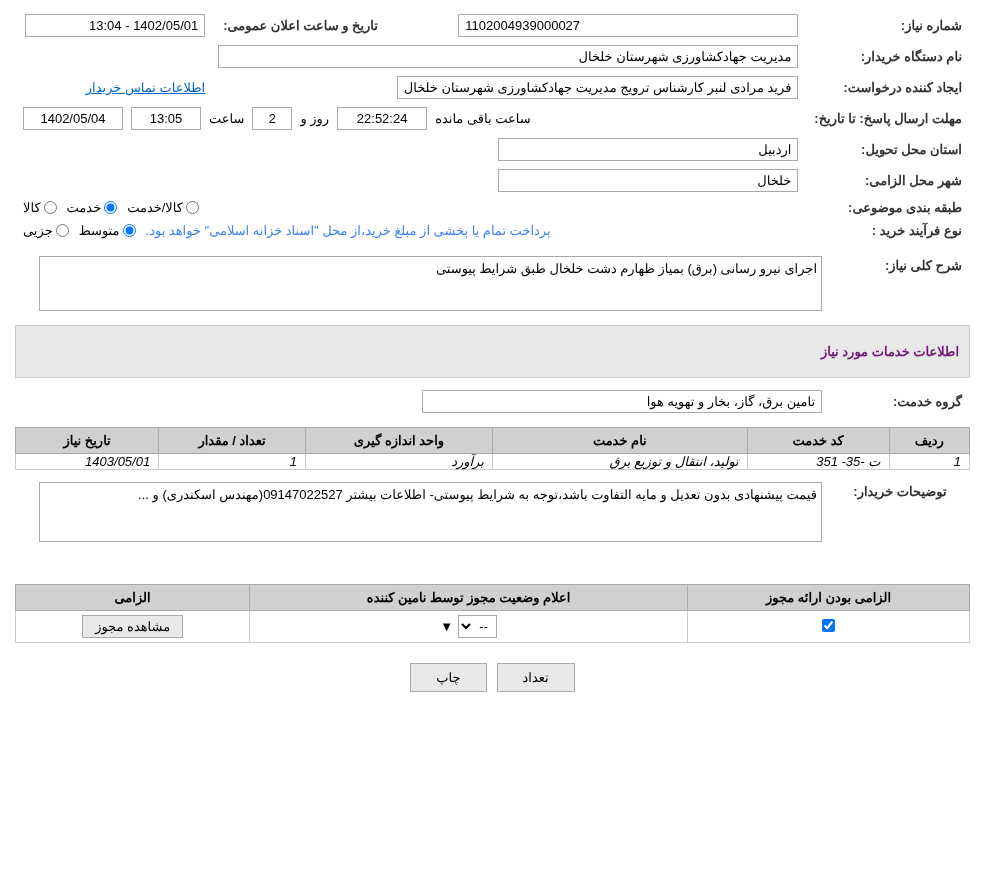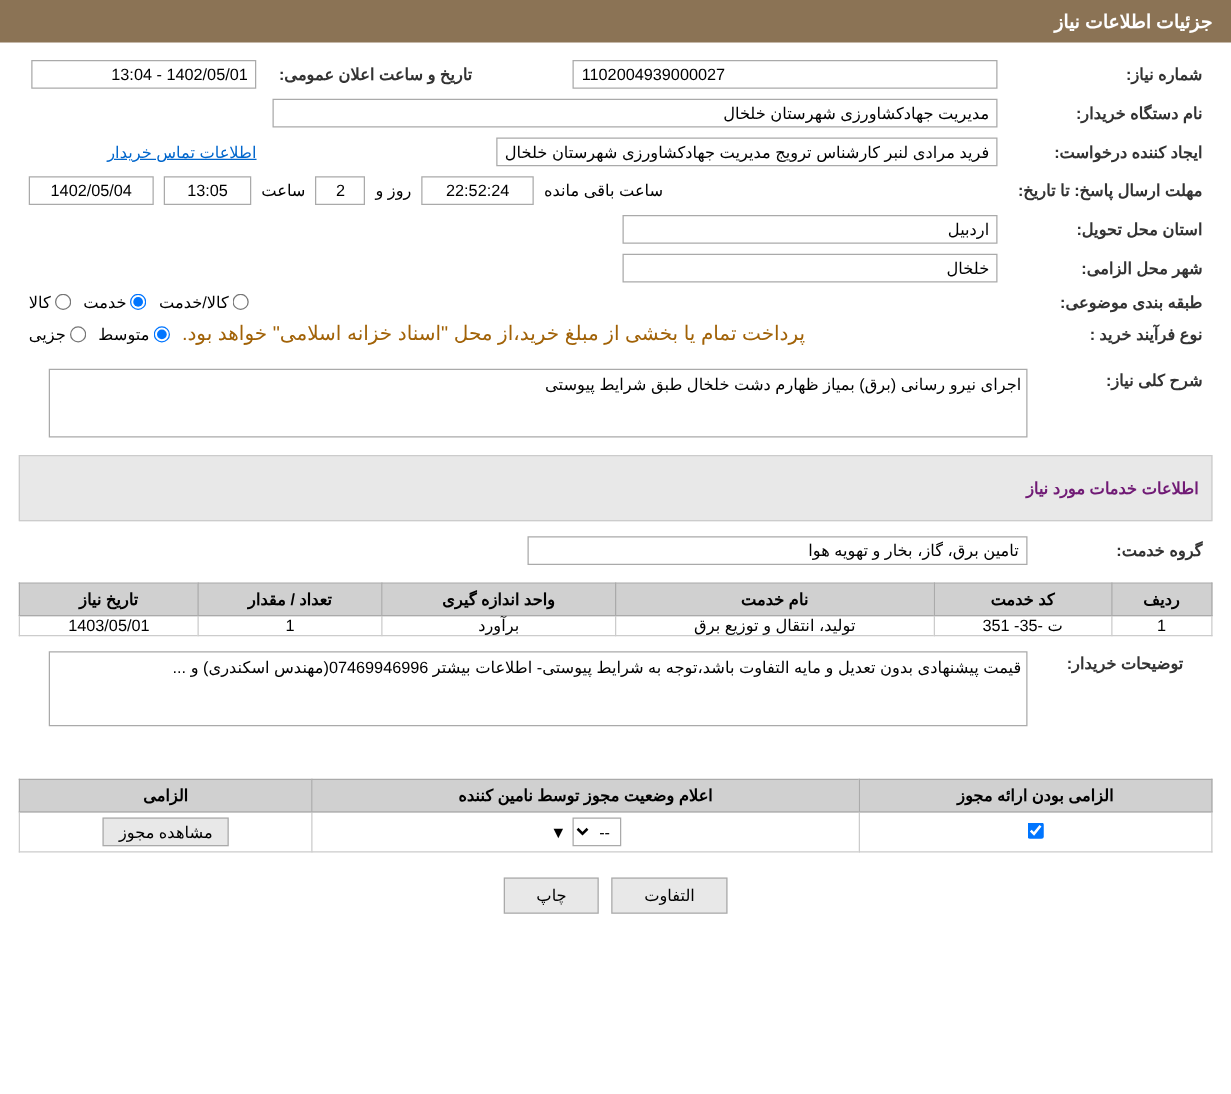--- a/index.html
+++ b/index.html
@@ -98,21 +98,21 @@
       background: #d0d0d0;
       border: 1px solid #aaa;
       padding: 5px 8px;
       text-align: center;
       font-weight: bold;
       margin-top: 12px;
     }
     .data-table td {
       border: 1px solid #ccc;
       padding: 0 8px;
-      text-align: center;
+      font-style: italic;
     }
     .section-divider {
       background: #e8e8e8;
       border: 1px solid #ccc;
       padding: 5px 10px;
       font-weight: bold;
       text-align: center;
       margin: 8px 0;
       color: #0066cc;
       cursor: pointer;
@@ -172,23 +172,20 @@
       cursor: pointer;
       font-family: Tahoma, Arial, sans-serif;
       font-size: 13px;
     }
   </style>
 </head>
 <body>
 
 <div class="page-wrapper">
 
-  <div class="header-bar">
-    <span>جزئیات اطلاعات نیاز</span>
-  </div>
 
   <div class="main-content">
 
     <table class="info-table">
       <tbody>
           <tr>
         <td class="label-cell">شماره نیاز:</td>
         <td class="value-cell">
           <span class="input-box input-wide" style="display:inline-block;min-width:340px;text-align:left;margin-left:40px;">1102004939000027</span>
         </td>
@@ -255,21 +252,21 @@
               <input type="radio" name="category" style=""> 
                   <span>کالا</span>
             </div>
           </div>
         </td>
       </tr>
       <tr>
         <td class="label-cell">نوع فرآیند خرید :</td>
         <td colspan="4">
           <div class="radio-group">
-            <span style="color:#a16207;font-size:16px;">پرداخت تمام یا بخشی از مبلغ خرید،از محل "اسناد خزانه اسلامی" خواهد بود.</span>
+            <span style="color:#3b82f6;font-size:13px;">پرداخت تمام یا بخشی از مبلغ خرید،از محل "اسناد خزانه اسلامی" خواهد بود.</span>
             <div class="radio-item">
               <input type="radio" name="purchase" checked="" style=""> 
                   <span>متوسط</span>
             </div>
             <div class="radio-item">
               <input type="radio" name="purchase" style=""> 
                   <span>جزیی</span>
             </div>
           </div>
         </td>
@@ -322,21 +319,21 @@
           <td>1403/05/01</td>
         </tr>
       </tbody>
     </table>
 
     <table class="info-table" style="margin-top:8px;">
       <tbody>
           <tr>
         <td class="label-cell" style="vertical-align:top;padding-top:6px;text-align:center;">توضیحات خریدار:</td>
         <td>
-          <div class="input-box" style="width:98%;min-height:60px;display:block;padding:4px;text-align:right;">قیمت پیشنهادی بدون تعدیل و مایه التفاوت باشد،توجه به شرایط پیوستی- اطلاعات بیشتر 07469946996(مهندس اسکندری) و ...</div>
+          <div class="input-box" style="width:98%;min-height:60px;display:block;padding:4px;text-align:right;">قیمت پیشنهادی بدون تعدیل و مایه التفاوت باشد،توجه به شرایط پیوستی- اطلاعات بیشتر 09147022527(مهندس اسکندری) و ...</div>
         </td>
       </tr>
     </tbody>
       </table>
 
 
     <div style="height:20px;"></div>
 
     <table class="licenses-table">
       <thead>
@@ -360,17 +357,17 @@
             </div>
           </td>
           <td>
             <button class="view-btn">مشاهده مجوز</button>
           </td>
         </tr>
       </tbody>
     </table>
 
     <div class="btn-bar">
-      <button class="btn btn-back">التفاوت</button>
+      <button class="btn btn-back">تعداد</button>
       <button class="btn btn-print">چاپ</button>
     </div>
   </div>
 </div>
 
 </body></html>

